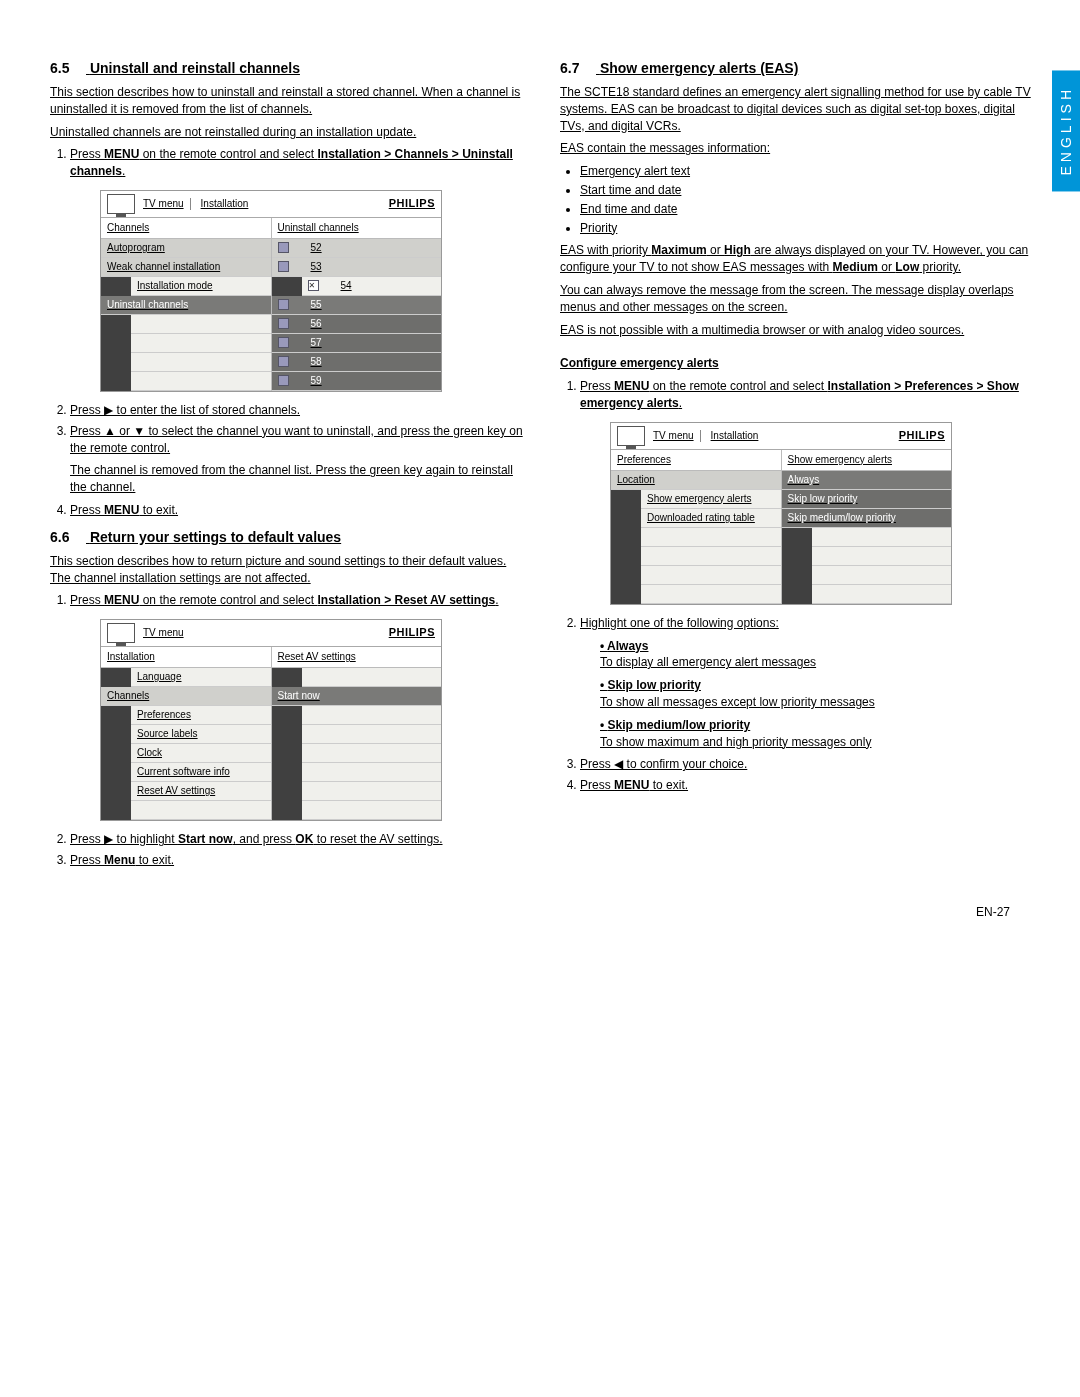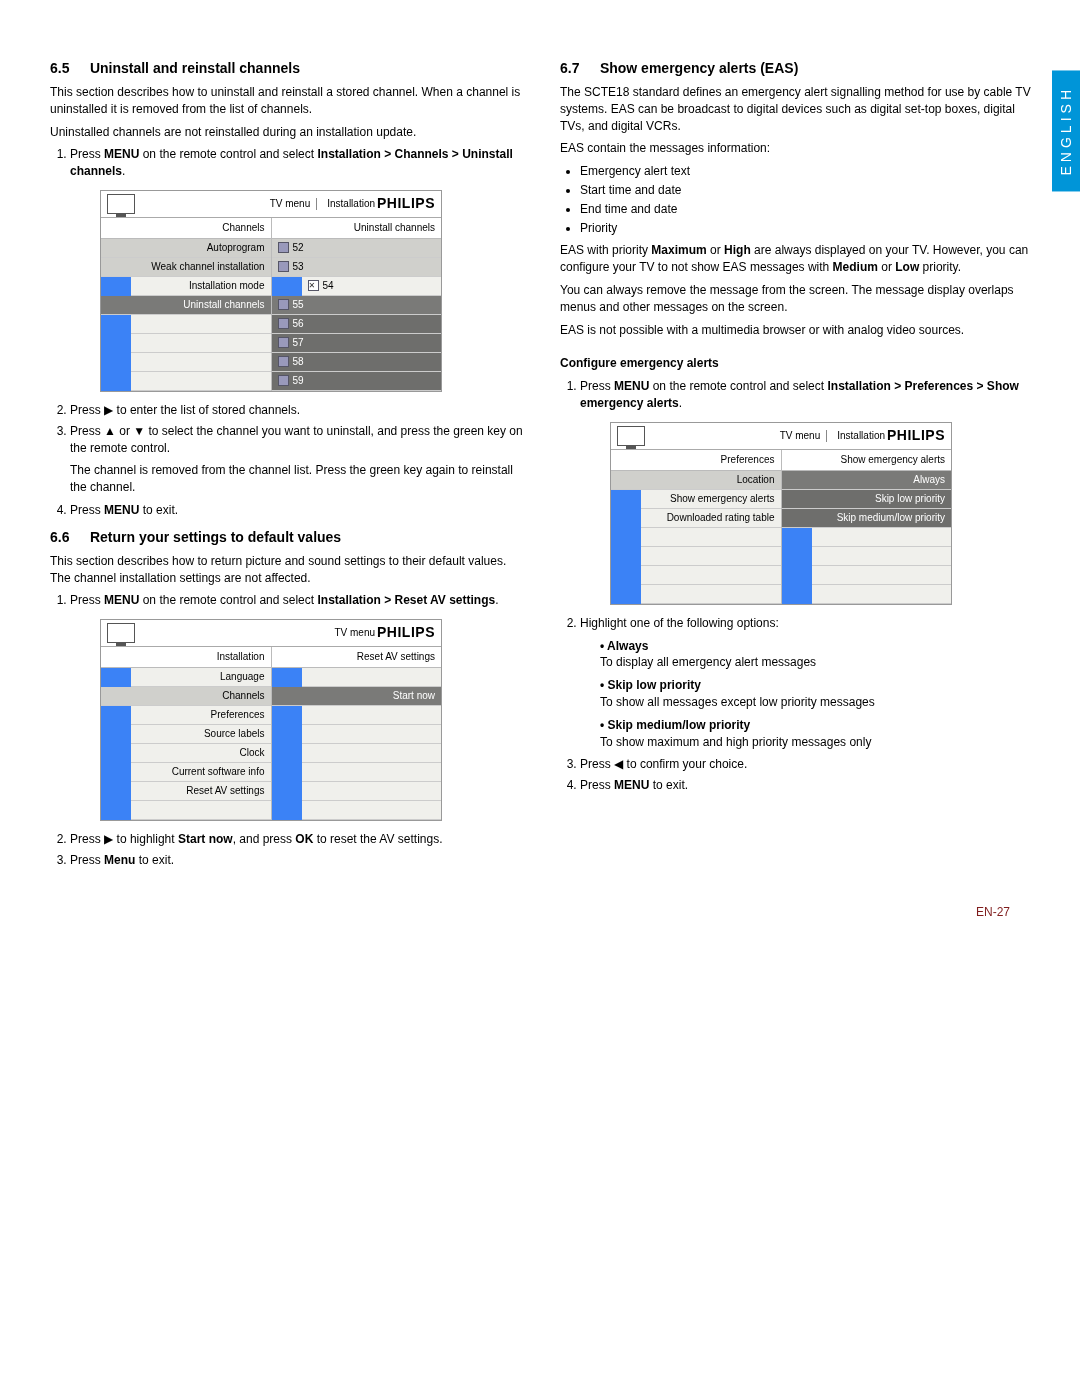--- a/index.html
+++ b/index.html
@@ -22,20 +22,21 @@
     writing-mode: vertical-rl;
     transform: rotate(180deg);
     padding: 16px 6px;
     font-size: 14px;
     letter-spacing: 4px;
     font-weight: normal;
   }
   .columns {
     display: flex;
     gap: 30px;
+    text-decoration: underline;
   }
   .col {
     flex: 1;
     min-width: 0;
   }
   h2 {
     font-size: 14px;
     font-weight: bold;
     margin: 10px 0 8px 0;
   }
@@ -43,30 +44,29 @@
   p { margin: 6px 0; line-height: 1.4; }
   ol { margin: 6px 0; padding-left: 20px; }
   ol li { margin: 4px 0; line-height: 1.4; }
   ul { margin: 4px 0; padding-left: 20px; list-style: disc; }
   ul li { margin: 2px 0; line-height: 1.4; }
   .subhead { font-weight: bold; margin-top: 17px; }
   .options-list { list-style: none; padding-left: 20px; }
   .options-list li { margin: 6px 0; }
   .options-list .label { font-weight: bold; display:block; }
   .options-list .label::before { content:"• "; font-weight:bold; }
-  .page-num { text-align: right; font-size: 12px; color: #7f1d1d; margin-top: 30px; padding-right:30px;}
+  .page-num { text-align: right; font-size: 12px; color: #000000; margin-top: 30px; padding-right:30px;}
 
   
   .tvmenu {
     border: 1px solid #999;
     width: 340px;
     margin: 10px 0 10px 30px;
     font-size: 10px;
-    background: #3b82f6;
-    text-align: right;
+    background: #404040;
   }
   .tvmenu-header {
     display: flex;
     align-items: center;
     border-bottom: 1px solid #aaa;
     background: #fff;
   }
   .tvmenu-header .tvicon {
     width: 26px; height: 18px;
     margin: 3px 6px;
@@ -74,34 +74,34 @@
     position: relative;
     background:#fff;
   }
   .tvmenu-header .tvicon::after {
     content:""; position:absolute; left:50%; bottom:-4px;
     width:10px; height:3px; background:#555; transform:translateX(-50%);
   }
   .tvmenu-header .crumbs { flex:1; font-size:10px; }
   .tvmenu-header .crumbs span { padding:0 2px; }
   .tvmenu-header .sep { border-left:1px solid #888; margin:0 4px; height:12px; display:inline-block; vertical-align:middle;}
-  .tvmenu-header .brand { font-weight:bold; font-size:14px; padding-right:6px; letter-spacing:0.5px;}
+  .tvmenu-header .brand { font-weight:bold; font-size:11px; padding-right:6px; letter-spacing:0.5px;}
   .tvmenu-body { display:flex; }
   .tvmenu-colheads { display:flex; border-bottom:1px solid #bbb; background:#fff;}
   .tvmenu-colheads div { padding:3px 6px; font-size:10px;}
   .tvmenu-colheads .c1 { width:50%; border-right:1px solid #bbb;}
   .tvmenu-colheads .c2 { width:50%; }
   .tvmenu-rows { width:50%; }
   .tvmenu-rows2 { width:50%; border-left:1px solid #bbb;}
   .mrow { padding:2px 6px; border-bottom:1px solid #ccc; background:#d0d0cc; color:#000; }
   .mrow.light { background:#f0f0ec;margin-left:30px; }
   .mrow.hl { background:#7a7a78; color:#fff; }
   .mrow.dark { background:#6e6e6c; color:#fff; }
   .mrow.empty { min-height:14px; }
-  .chnum { display:flex; align-items:center; gap:4px; }
+  .chnum { display:flex; align-items:center; gap:22px; }
   .chbox { width:9px; height:9px; background:#99b; border:1px solid #556; display:inline-block;}
   .chbox.x { background:#fff; position:relative;}
   .chbox.x::after{ content:"✕"; position:absolute; font-size:8px; left:0; top:-1px; color:#333;}
 </style>
 </head>
 <body>
 
 <div class="lang-tab">ENGLISH</div>
 
 <div class="columns">

